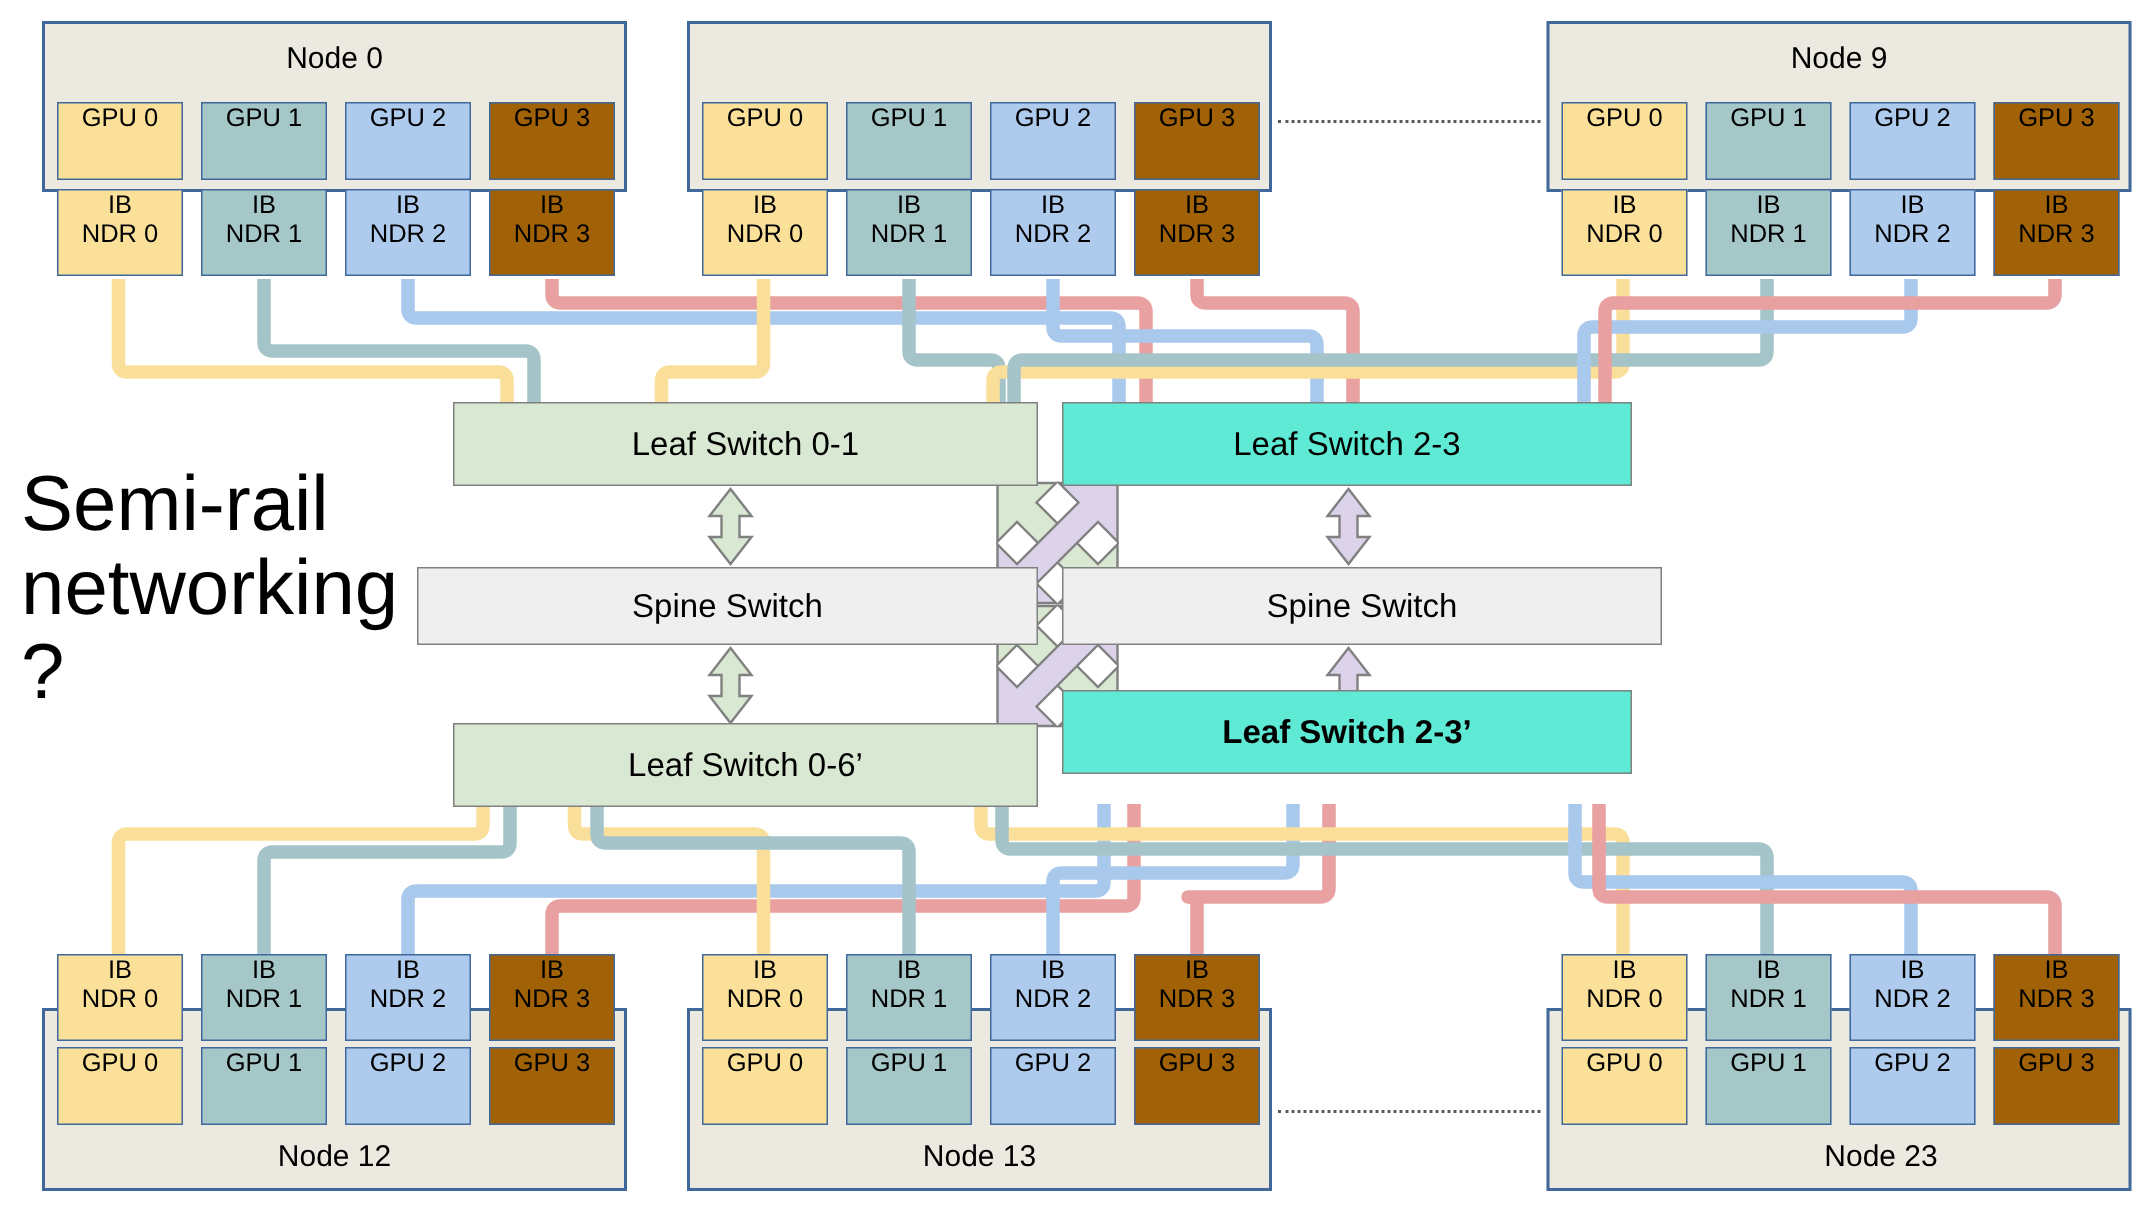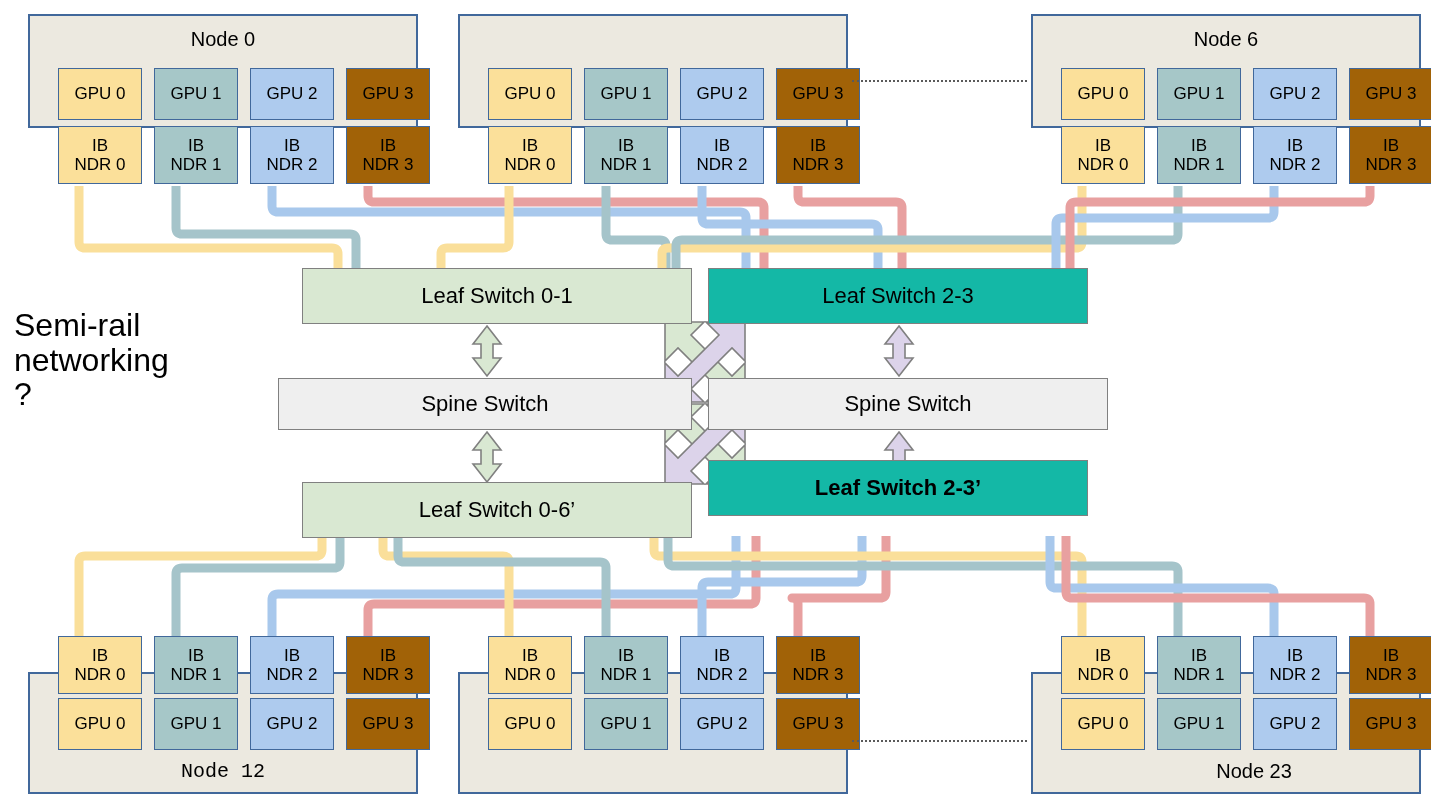--- a/index.html
+++ b/index.html
@@ -5,37 +5,37 @@
   html,body{margin:0;padding:0;background:#ffffff;}
   body{font-family:"Liberation Sans","DejaVu Sans",sans-serif;}
   #stage{position:relative;width:1431px;height:806px;overflow:hidden;background:#fff;}
   #wires{position:absolute;left:0;top:0;width:1431px;height:806px;}
   .layer{position:absolute;left:0;top:0;width:1431px;height:806px;}
 
   .node-box{position:absolute;background:#ece9e0;border:2px solid #41689b;box-sizing:border-box;}
   .node-label{position:absolute;text-align:center;font-size:20px;color:#000;}
 
   .chip{position:absolute;box-sizing:border-box;border:1.6px solid #41689b;
-        display:flex;align-items:center;justify-content:center;text-align:center;
-        font-size:17px;line-height:1.12;color:#000;margin-left:20px;}
+        display:flex;justify-content:center;text-align:center;
+        font-size:17px;line-height:1.12;color:#000;}
   .c0{background:#fbe09a;}
   .c1{background:#a6c7c8;}
   .c2{background:#aecbee;}
   .c3{background:#a16207;}
 
   .swbox{position:absolute;box-sizing:border-box;border:1.6px solid #808080;
          display:flex;align-items:center;justify-content:center;
          font-size:22px;color:#000;}
   .leaf-green{background:#d9e8d2;}
-  .leaf-purple{background:#14b8a6;}
+  .leaf-purple{background:#5eead4;}
   .spine{background:#efefef;}
 
   .dotline{position:absolute;height:0;border-top:2px dotted #5a5a5a;}
 
-  .title{position:absolute;font-size:32px;line-height:1.08;color:#000;white-space:pre;}
+  .title{position:absolute;font-size:52px;line-height:1.08;color:#000;white-space:pre;}
 </style>
 </head>
 <body>
 
 <div id="stage">
 
   <svg id="wires" viewBox="0 0 1431 806">
     <g fill="none" stroke-width="9" stroke-linecap="butt" stroke-linejoin="round">
 
       <path d="M79,186 L79,242 Q79,248 85,248 L332,248 Q338,248 338,254 L338,270" stroke="#fadf9a"></path>
@@ -151,21 +151,21 @@
     <div class="chip c0" style="left:468px;top:126px;width:84px;height:58px;white-space:pre;"><span>IB
 NDR 0</span></div>
     <div class="chip c1" style="left:564px;top:126px;width:84px;height:58px;white-space:pre;"><span>IB
 NDR 1</span></div>
     <div class="chip c2" style="left:660px;top:126px;width:84px;height:58px;white-space:pre;"><span>IB
 NDR 2</span></div>
     <div class="chip c3" style="left:756px;top:126px;width:84px;height:58px;white-space:pre;"><span>IB
 NDR 3</span></div>
 
     <div class="node-box" style="left:1031px;top:14px;width:390px;height:114px;"></div>
-    <div class="node-label" style="left:1031px;top:28px;width:390px;">Node 6</div>
+    <div class="node-label" style="left:1031px;top:28px;width:390px;">Node 9</div>
     <div class="chip c0" style="left:1041px;top:68px;width:84px;height:52px;">
         <span>GPU 0</span>
       </div>
     <div class="chip c1" style="left:1137px;top:68px;width:84px;height:52px;">
         <span>GPU 1</span>
       </div>
     <div class="chip c2" style="left:1233px;top:68px;width:84px;height:52px;">
         <span>GPU 2</span>
       </div>
     <div class="chip c3" style="left:1329px;top:68px;width:84px;height:52px;">
@@ -222,21 +222,21 @@
       </div>
     <div class="chip c1" style="left:134px;top:698px;width:84px;height:52px;">
         <span>GPU 1</span>
       </div>
     <div class="chip c2" style="left:230px;top:698px;width:84px;height:52px;">
         <span>GPU 2</span>
       </div>
     <div class="chip c3" style="left:326px;top:698px;width:84px;height:52px;">
         <span>GPU 3</span>
       </div>
-    <div class="node-label" style="left:28px;top:760px;width:390px;font-family:Liberation Mono, monospace;">Node 12</div>
+    <div class="node-label" style="left:28px;top:760px;width:390px;">Node 12</div>
 
     <div class="node-box" style="left:458px;top:672px;width:390px;height:122px;"></div>
     <div class="chip c0" style="left:468px;top:636px;width:84px;height:58px;white-space:pre;"><span>IB
 NDR 0</span></div>
     <div class="chip c1" style="left:564px;top:636px;width:84px;height:58px;white-space:pre;"><span>IB
 NDR 1</span></div>
     <div class="chip c2" style="left:660px;top:636px;width:84px;height:58px;white-space:pre;"><span>IB
 NDR 2</span></div>
     <div class="chip c3" style="left:756px;top:636px;width:84px;height:58px;white-space:pre;"><span>IB
 NDR 3</span></div>
@@ -245,20 +245,21 @@
       </div>
     <div class="chip c1" style="left:564px;top:698px;width:84px;height:52px;">
         <span>GPU 1</span>
       </div>
     <div class="chip c2" style="left:660px;top:698px;width:84px;height:52px;">
         <span>GPU 2</span>
       </div>
     <div class="chip c3" style="left:756px;top:698px;width:84px;height:52px;">
         <span>GPU 3</span>
       </div>
+    <div class="node-label" style="left:458px;top:760px;width:390px;">Node 13</div>
 
     <div class="node-box" style="left:1031px;top:672px;width:390px;height:122px;"></div>
     <div class="chip c0" style="left:1041px;top:636px;width:84px;height:58px;white-space:pre;"><span>IB
 NDR 0</span></div>
     <div class="chip c1" style="left:1137px;top:636px;width:84px;height:58px;white-space:pre;"><span>IB
 NDR 1</span></div>
     <div class="chip c2" style="left:1233px;top:636px;width:84px;height:58px;white-space:pre;"><span>IB
 NDR 2</span></div>
     <div class="chip c3" style="left:1329px;top:636px;width:84px;height:58px;white-space:pre;"><span>IB
 NDR 3</span></div>

